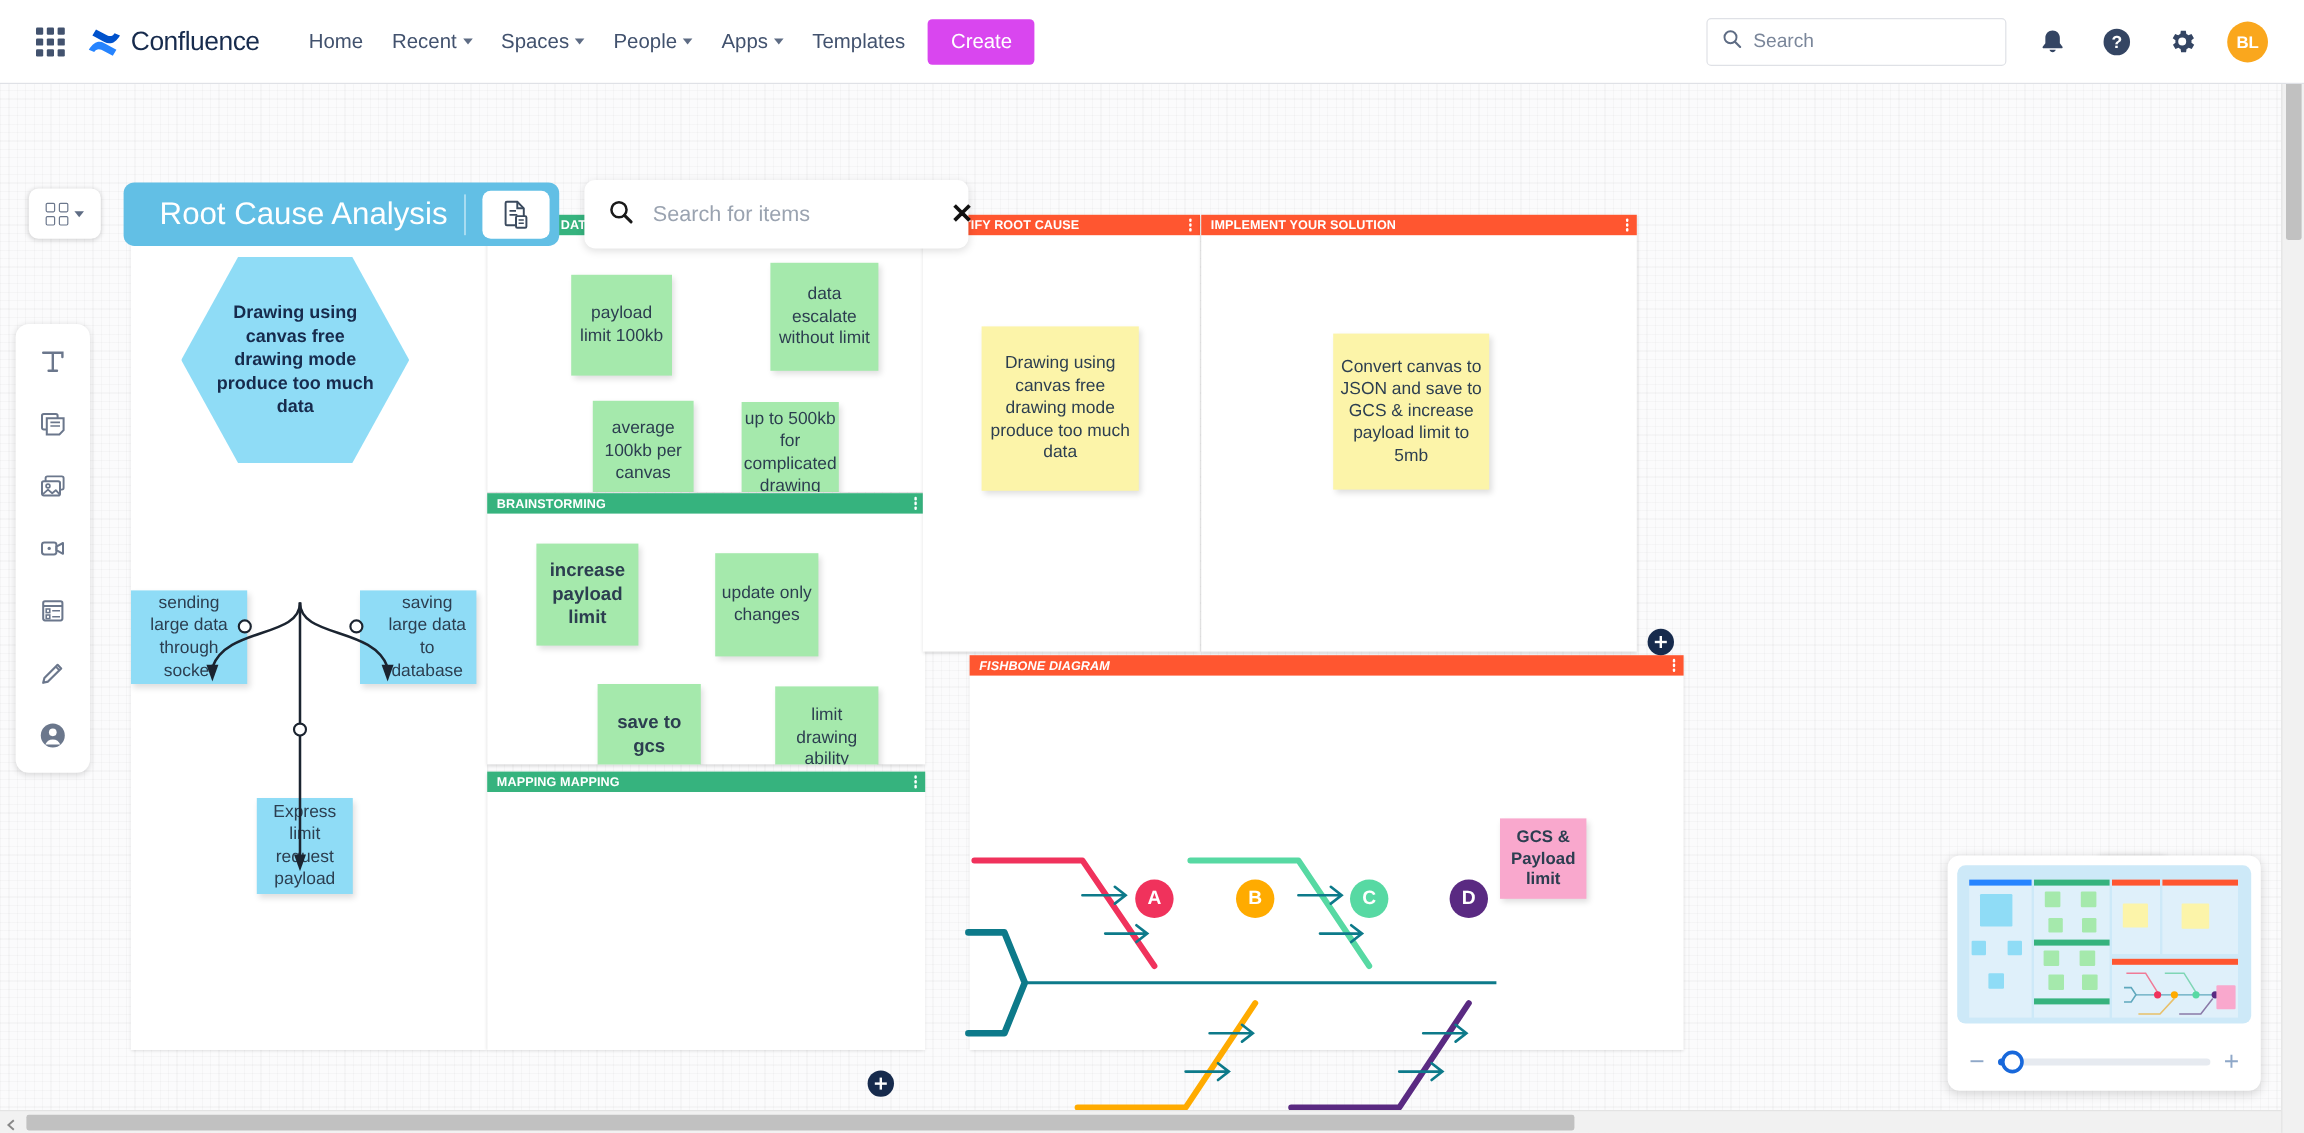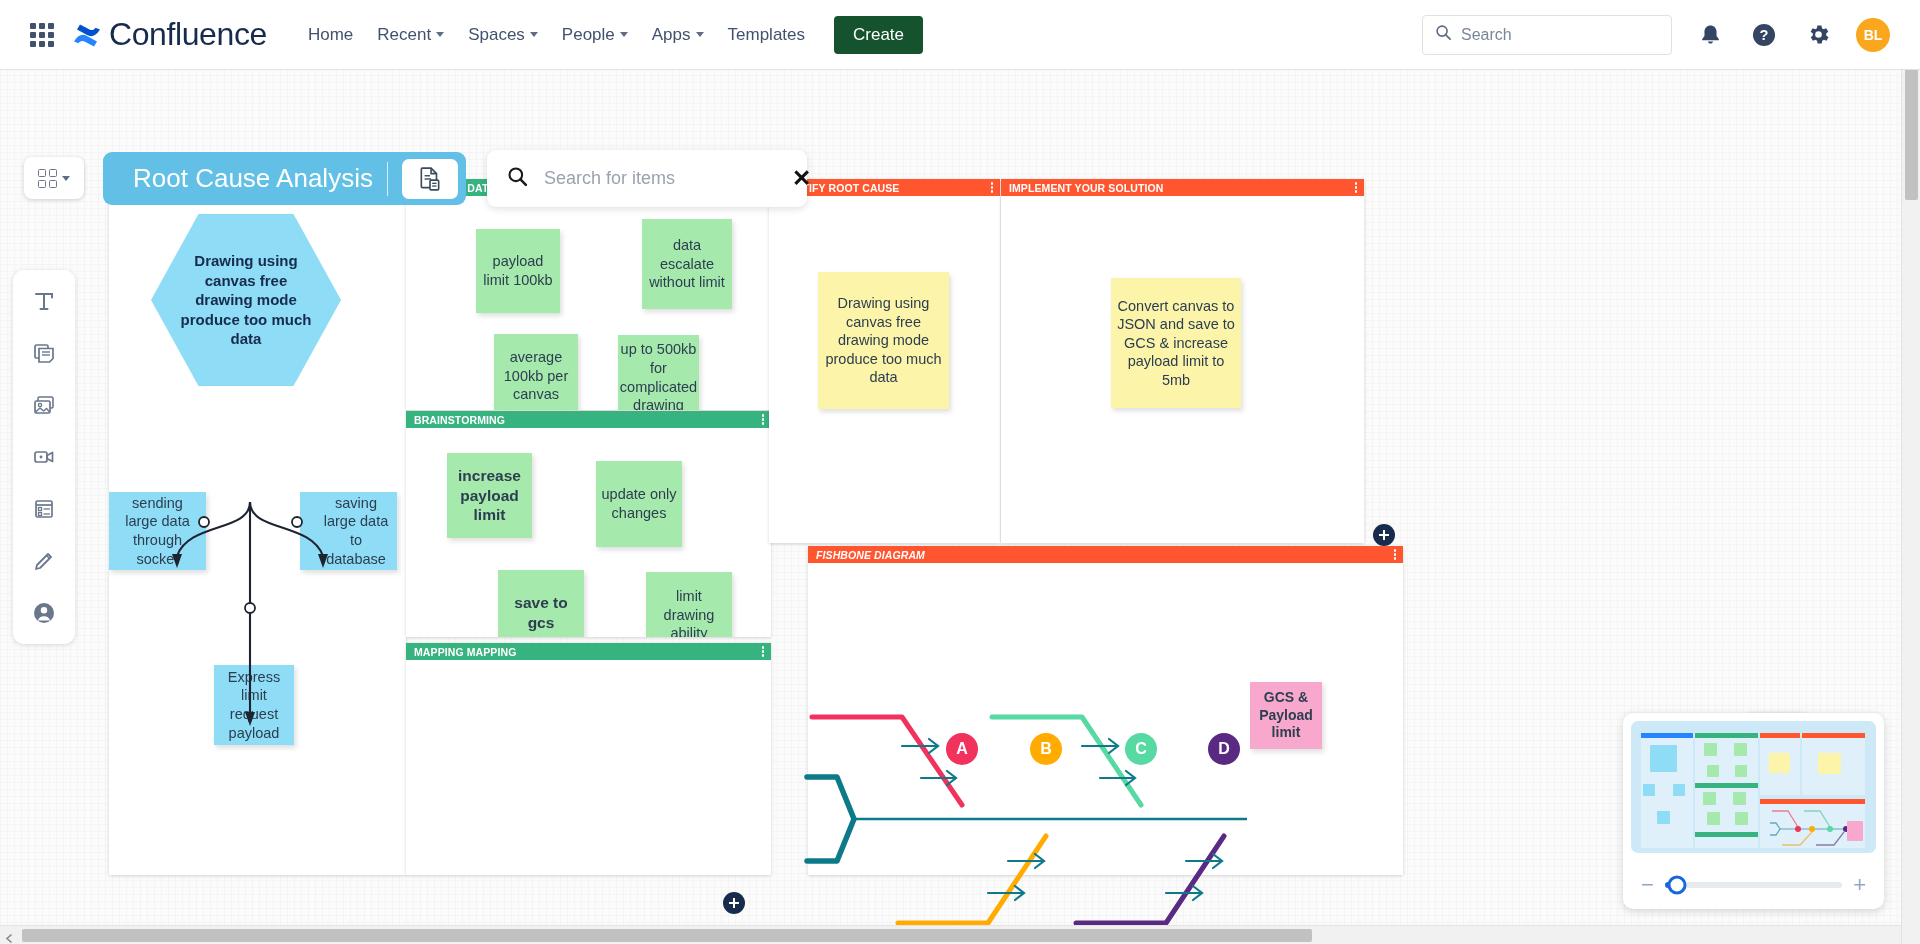--- a/index.html
+++ b/index.html
@@ -19,29 +19,29 @@
   .appswitcher {
     width: 40px; height: 40px; margin-left: 22px;
     display: grid; grid-template-columns: repeat(3, 6px);
     grid-template-rows: repeat(3, 6px); gap: 3px;
     align-content: center; justify-content: center; cursor: pointer;
     border-radius: 4px;
   }
   .appswitcher i { width: 6px; height: 6px; background: #42526e; border-radius: 1px; display: block; }
   .brand { display: flex; align-items: center; margin-left: 10px; cursor: pointer; }
   .brand-logo { width: 30px; height: 30px; position: relative; }
-  .brand-name { font-size: 32px; color: #172b4d; margin-left: 7px; letter-spacing: -.4px; }
+  .brand-name { font-size: 22px; color: #172b4d; margin-left: 7px; letter-spacing: -.4px; }
   .navlinks { display: flex; align-items: center; margin-left: 30px; gap: 2px; }
   .navlink {
     display: flex; align-items: center; gap: 5px; padding: 8px 11px;
     font-size: 17px; color: #42526e; border-radius: 4px; cursor: pointer; white-space: nowrap;
   }
   .caret { width: 0; height: 0; border-left: 4px solid transparent; border-right: 4px solid transparent; border-top: 5px solid #5e6c84; display: inline-block; }
   .create-btn {
-    margin-left: 18px; background: #14532d; color: #fff; font-size: 17px;
+    margin-left: 8px; background: #d946ef; color: #fff; font-size: 17px;
     padding: 9px 19px; border-radius: 4px; border: none; cursor: pointer; font-family: inherit;
   }
   .nav-right { margin-left: auto; display: flex; align-items: center; gap: 22px; padding-right: 30px; }
   .searchbox {
     width: 250px; height: 40px; border: 1px solid #dfe1e6; border-radius: 4px;
     display: flex; align-items: center; padding: 0 12px; gap: 9px; background: #fff; cursor: text;
   }
   .searchbox input {
     border: none; outline: none; font-size: 16px; color: #172b4d;
     font-family: inherit; background: transparent; width: 100%;

